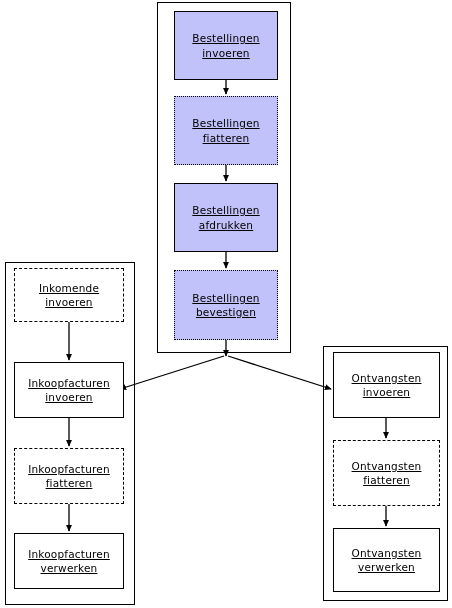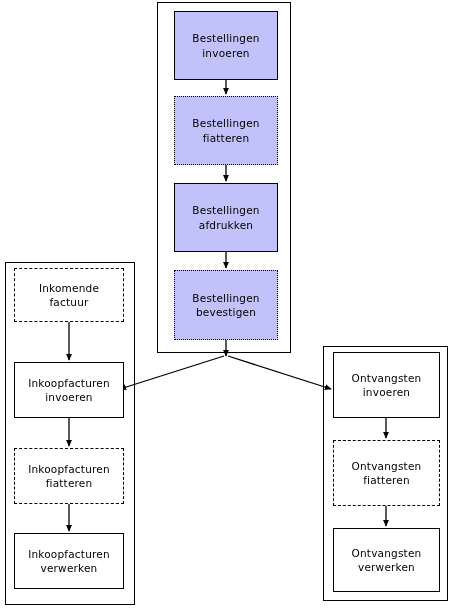--- a/index.html
+++ b/index.html
@@ -27,20 +27,21 @@
     position: absolute;
     box-sizing: border-box;
     display: flex;
     align-items: center;
     justify-content: center;
     text-align: center;
     font-size: 10.5px;
     line-height: 1.35;
     color: #000000;
     letter-spacing: 0.2px;
+    text-decoration: underline;
   }
   .node .label {
     display: block;
     width: 100%;
     padding: 0 3px;
     white-space: pre-line;
   }
   .node.solid {
     border: 1.4px solid #000000;
   }
@@ -108,21 +109,21 @@
       <div class="node solid fill-accent" style="left: 174px; top: 183px; width: 104px; height: 69px;">
         <span class="label">Bestellingen
 afdrukken</span>
       </div>
       <div class="node dotted fill-accent" style="left: 174px; top: 270px; width: 104px; height: 70px;">
         <span class="label">Bestellingen
 bevestigen</span>
       </div>
       <div class="node dashed fill-white" style="left: 14px; top: 268px; width: 110px; height: 54px;">
         <span class="label">Inkomende
-factuur</span>
+invoeren</span>
       </div>
       <div class="node solid fill-white" style="left: 14px; top: 362px; width: 110px; height: 56px;">
         <span class="label">Inkoopfacturen
 invoeren</span>
       </div>
       <div class="node dashed fill-white" style="left: 14px; top: 448px; width: 110px; height: 56px;">
         <span class="label">Inkoopfacturen
 fiatteren</span>
       </div>
       <div class="node solid fill-white" style="left: 14px; top: 533px; width: 110px; height: 56px;">

